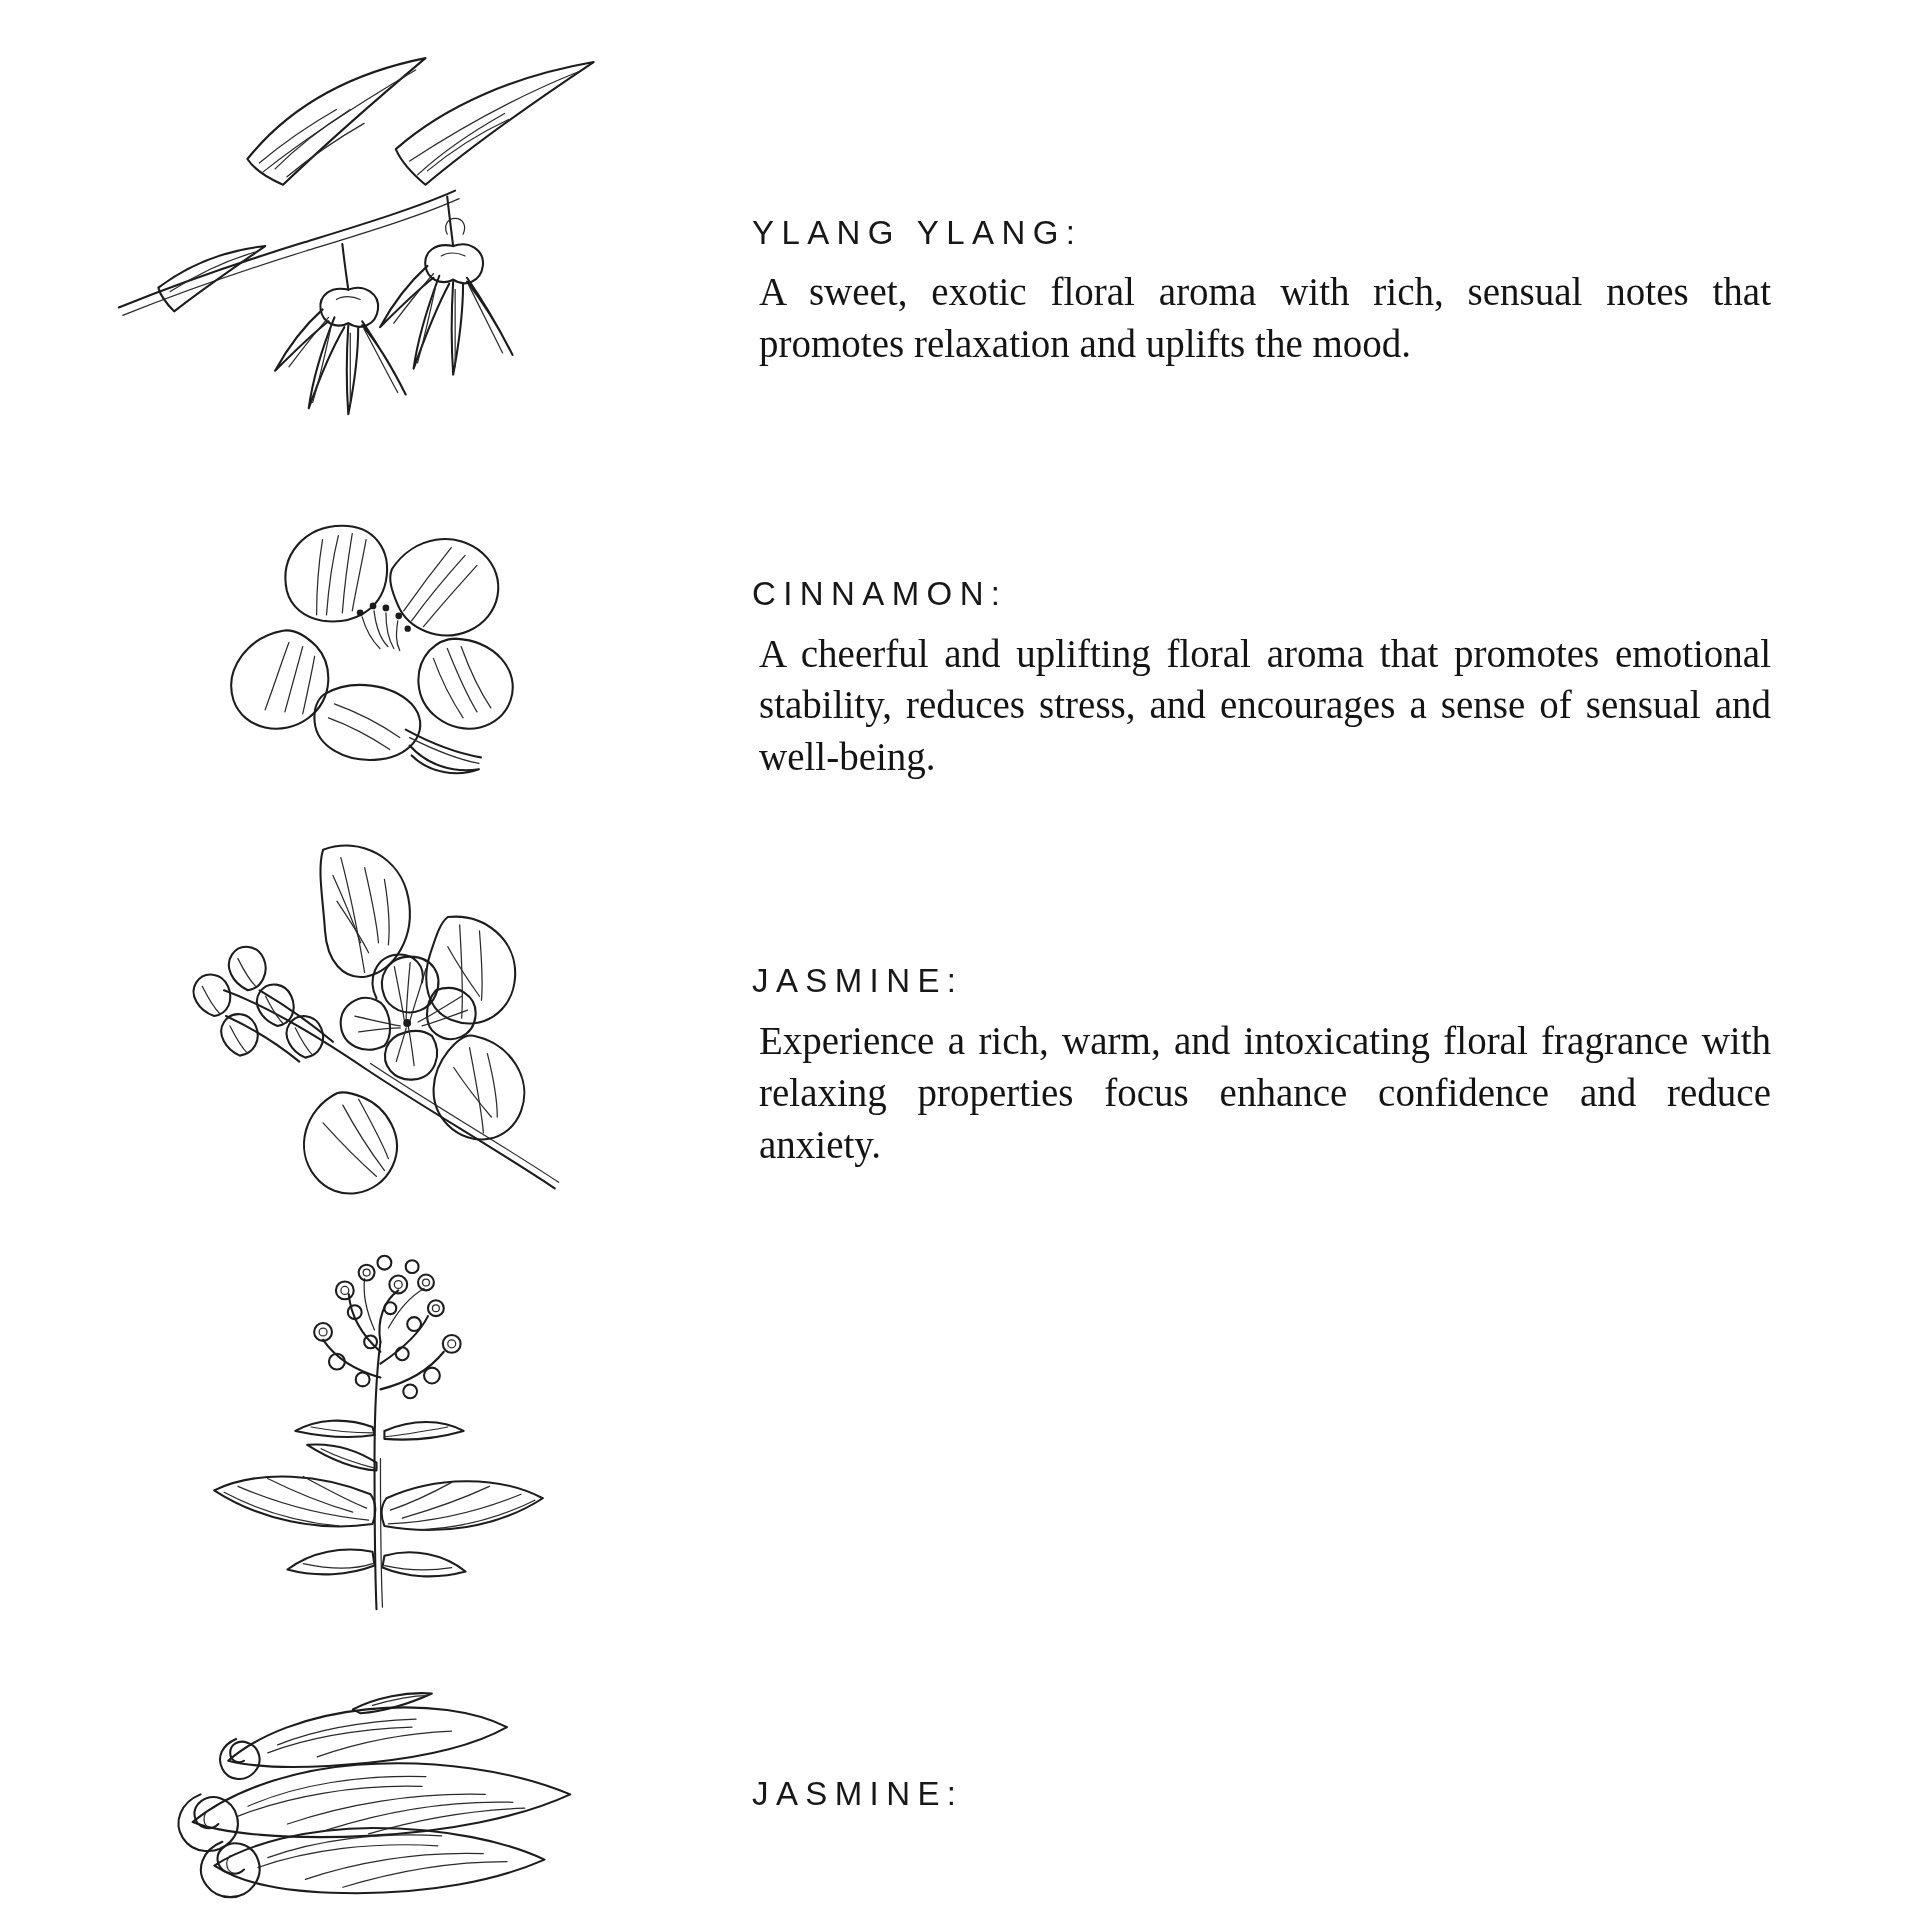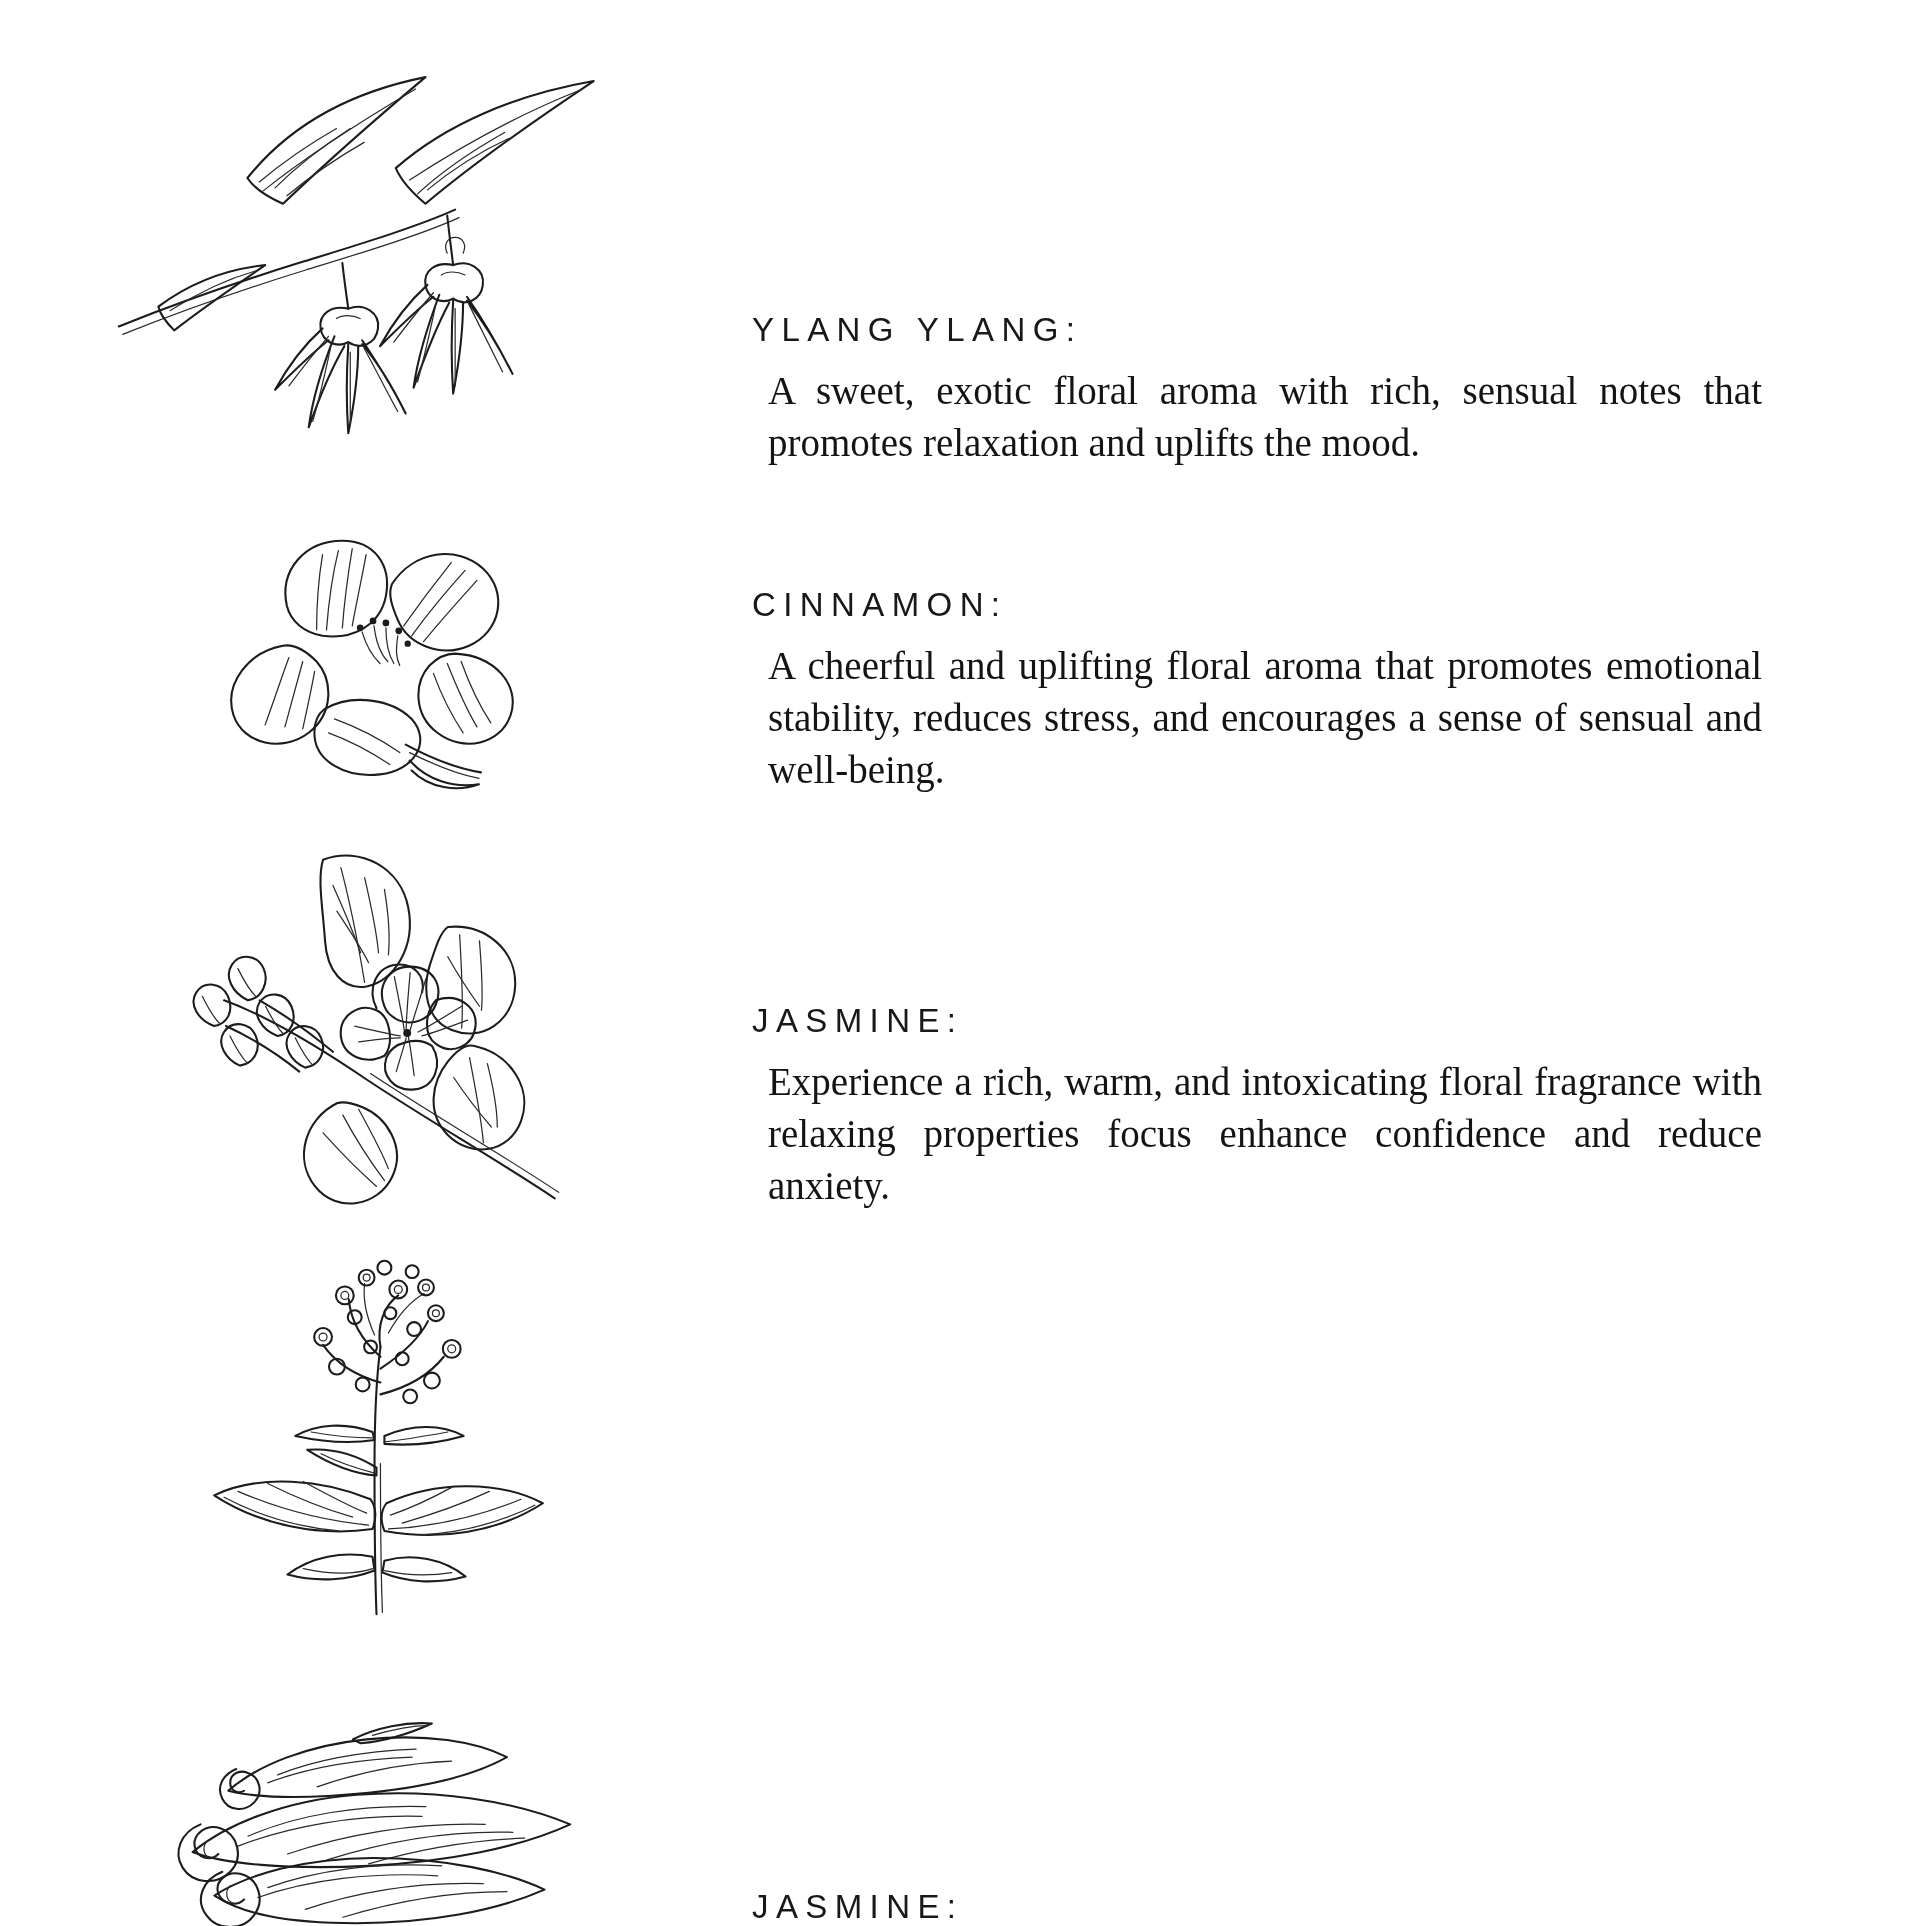--- a/index.html
+++ b/index.html
@@ -16,21 +16,21 @@
   }
   .page {
     position: relative;
     width: 1927px;
     height: 1927px;
     box-sizing: border-box;
     padding: 20px 0 0 0;
   }
   .entry {
     display: flex;
-    align-items: flex-end;
+    align-items: center;
     width: 100%;
   }
   .illo {
     flex: 0 0 752px;
     display: flex;
     align-items: center;
     justify-content: center;
     box-sizing: border-box;
   }
   .illo svg {
@@ -48,21 +48,21 @@
     font-weight: 400;
     color: #181818;
     margin: 0 0 14px 0;
     line-height: 1.2;
   }
   .desc {
     font-family: "Liberation Serif", serif;
     font-size: 39px;
     line-height: 1.33;
     color: #141414;
-    margin: 16px;
+    margin: 7px;
     text-align: justify;
     text-justify: inter-word;
   }
   .desc.ragged {
     text-align: left;
   }
 
   
   .entry.e1 { height: 465px; }
   .entry.e1 .copy { padding-top: 85px; }

